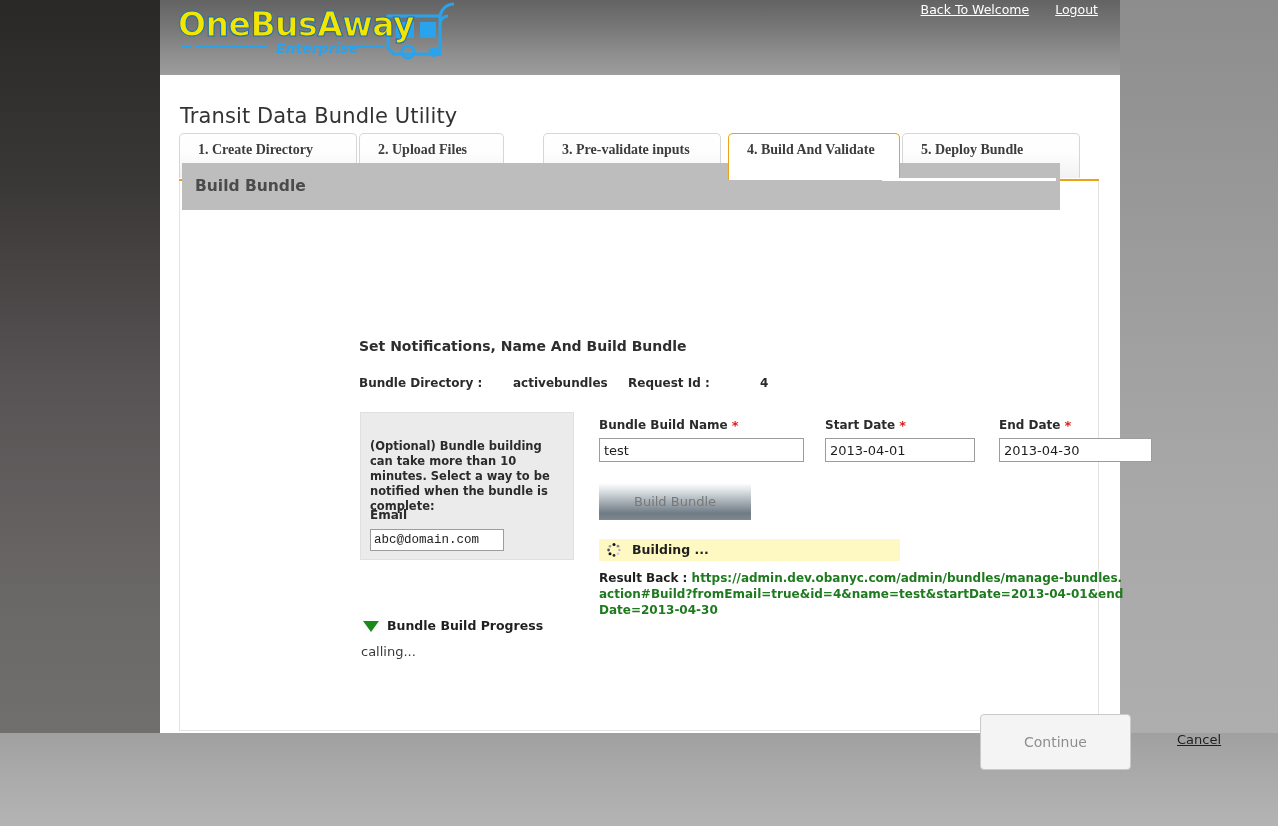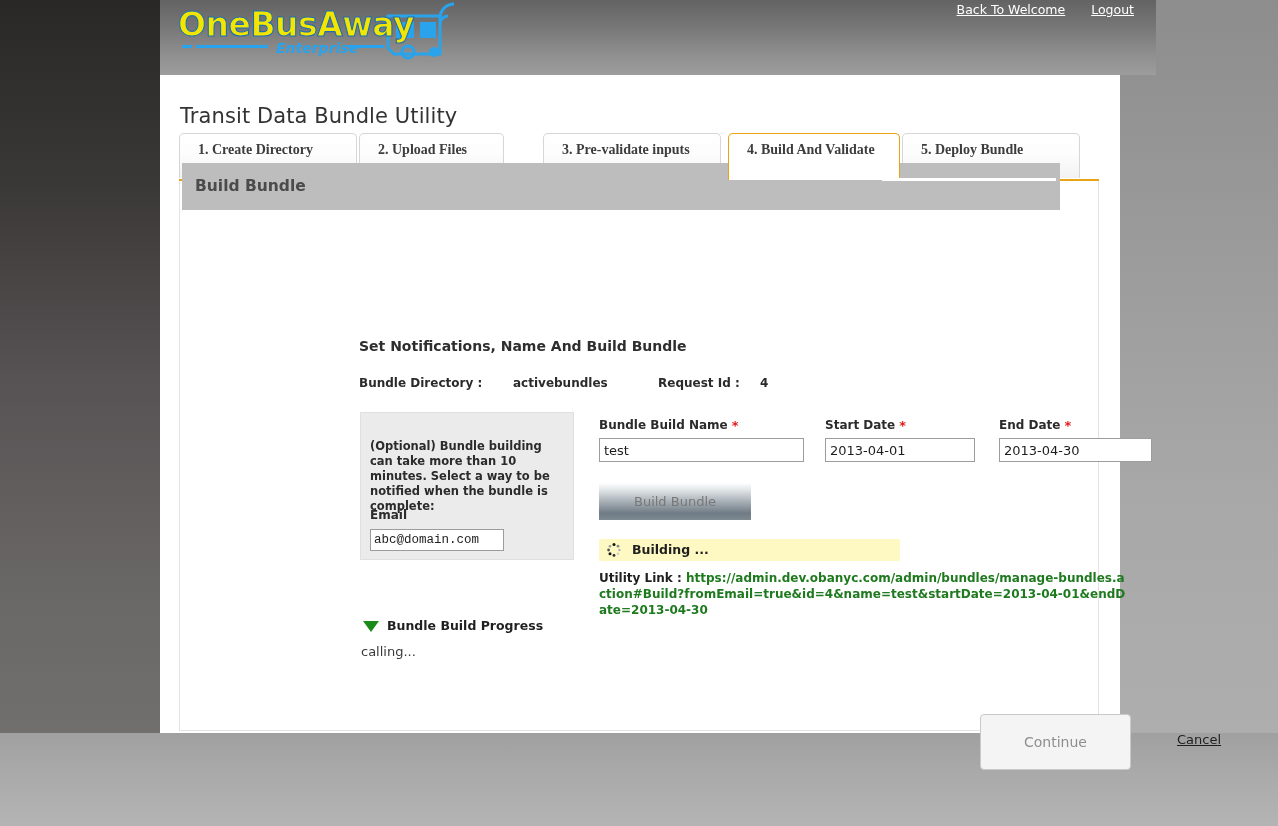--- a/index.html
+++ b/index.html
@@ -29,21 +29,20 @@
     background: linear-gradient(180deg, #a0a0a0 0%, #aaaaaa 45%, #b4b4b4 100%);
   }
 
   
   #banner {
     position: absolute;
     left: 160px; top: 0;
     width: 960px; height: 75px;
     background: linear-gradient(180deg, #636363 0%, #767676 35%, #8c8c8c 68%, #9d9d9d 100%);
     overflow: hidden;
-    padding-left: 36px;
   }
   #logo-wrap {
     position: absolute;
     left: 12px; top: 2px;
     width: 310px; height: 60px;
   }
   .logo-svg { display: block; }
 
   #top-links {
     position: absolute;
@@ -154,21 +153,21 @@
     position: absolute;
     left: 199px; top: 263px;
     font-size: 14px;
     font-weight: bold;
     color: #2e2e2e;
   }
 
   .meta-row { position: absolute; font-size: 12px; font-weight: bold; color: #2b2b2b; }
   #meta-dir-label  { left: 199px;  top: 301px; }
   #meta-dir-value  { left: 353px;  top: 301px; font-weight: bold; }
-  #meta-req-label  { left: 498px;  top: 301px; }
+  #meta-req-label  { left: 468px;  top: 301px; }
   #meta-req-value  { left: 600px;  top: 301px; font-weight: bold; }
 
   
   #notify-panel {
     position: absolute;
     left: 200px; top: 337px;
     width: 214px; height: 148px;
     background: #ebebeb;
     border: 1px solid #e0e0e0;
     box-sizing: border-box;
@@ -436,21 +435,21 @@
         <circle cx="8" cy="13.4" r="1.4" fill="#2a2a2a"></circle>
         <circle cx="4.0" cy="11.8" r="1.5" fill="#111111"></circle>
         <circle cx="2.6" cy="8" r="1.4" fill="#555555"></circle>
         <circle cx="4.0" cy="4.2" r="1.3" fill="#9a9a9a"></circle>
       </svg>
     </span>
     <span id="building-text">Building ...</span>
   </div>
 
   <div id="result-wrap">
-    <span id="result-label">Utility Link :</span>
+    <span id="result-label">Result Back :</span>
     <span id="result-url">https://admin.dev.obanyc.com/admin/bundles/manage-bundles.action#Build?fromEmail=true&amp;id=4&amp;name=test&amp;startDate=2013-04-01&amp;endDate=2013-04-30</span>
   </div>
 
   <div id="progress-head">
     <span id="progress-arrow"></span>
     <span id="progress-title">Bundle Build Progress</span>
   </div>
   <div id="progress-log">calling...</div>
 
   <button id="continue-btn">Continue</button>

